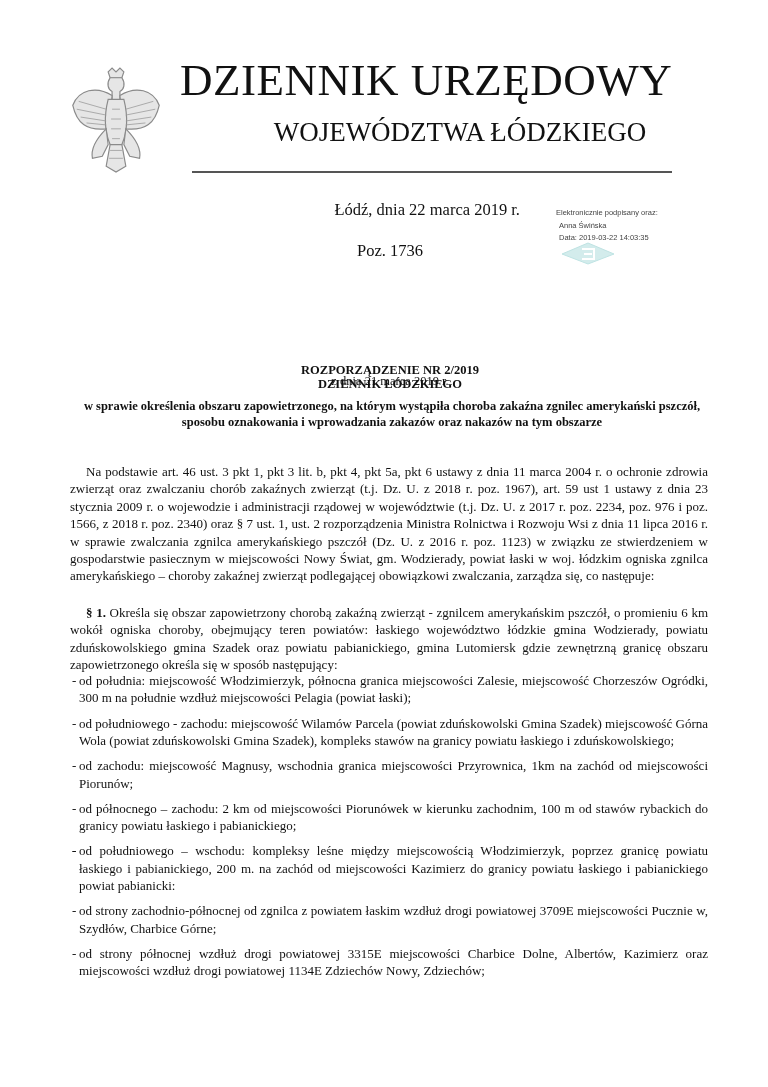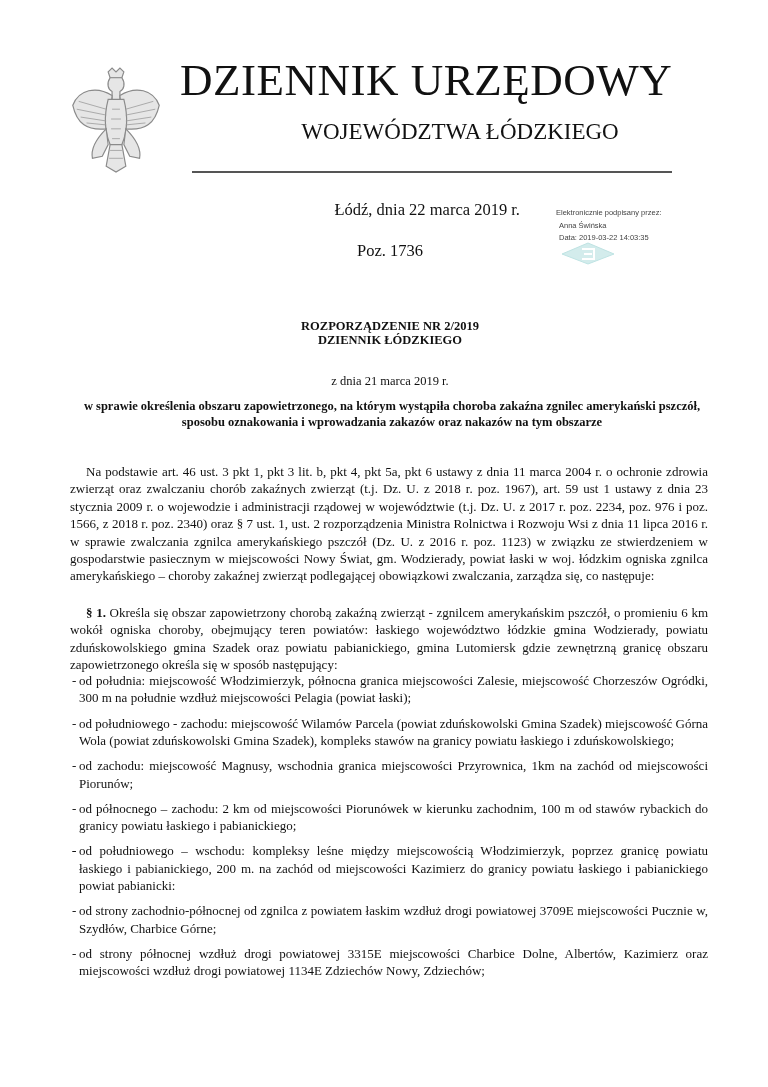--- a/index.html
+++ b/index.html
@@ -7,37 +7,37 @@
     width: 768px; height: 1087px; position: relative; overflow: hidden;
     font-family: "Liberation Serif", serif; color: #111;
   }
   .emblem { position: absolute; left: 64px; top: 66px; width: 100px; width: 104px; height: 108px; }
   .title-main {
     position: absolute; left: 180px; width: 560px; top: 54px;
     text-align: left; font-size: 45px; letter-spacing: 0.5px; line-height: 52px; color: #111;
   }
   .title-sub {
     position: absolute; left: 180px; width: 560px; top: 116px;
-    text-align: center; font-size: 23px; line-height: 32px; color: #111;
+    text-align: center; font-size: 27px; line-height: 32px; color: #111;
   }
   .rule { position: absolute; left: 192px; width: 480px; top: 171px; height: 2px; background: #555; }
   .place-date {
     position: absolute; left: 260px; width: 260px; top: 200px;
     text-align: right; font-size: 16.5px;
   }
   .pos {
     position: absolute; left: 260px; width: 260px; top: 241px;
     text-align: center; font-size: 16.5px;
   }
   .sig { position: absolute; left: 556px; top: 207px; font-family: "Liberation Sans", sans-serif; font-size: 7.5px; color: #444; line-height: 12.5px; }
   .sig .l2, .sig .l3 { padding-left: 3px; }
   .sig-icon { position: absolute; left: 558px; top: 241px; width: 60px; height: 24px; }
   .heading {
     position: absolute; left: 60px; width: 660px; text-align: center;
-    font-weight: bold; font-size: 12.5px; line-height: 15px;
+    font-weight: bold; font-size: 12.5px; line-height: 15px; margin-top: 44px;
   }
   .h1 { top: 319px; }
   .h2 { top: 333px; }
   .h-date { position: absolute; left: 60px; width: 660px; top: 374px; text-align: center; font-size: 12.5px; }
   .subject {
     position: absolute; left: 76px; width: 632px; top: 398px; text-align: center;
     font-weight: bold; font-size: 12.5px; line-height: 16px;
   }
   .body-text {
     position: absolute; left: 70px; width: 638px; font-size: 13px; line-height: 17.4px;
@@ -73,21 +73,21 @@
 </svg>
 
 <div class="title-main">DZIENNIK URZĘDOWY</div>
 <div class="title-sub">WOJEWÓDZTWA ŁÓDZKIEGO</div>
 <div class="rule"></div>
 
 <div class="place-date">Łódź, dnia 22 marca 2019 r.</div>
 <div class="pos">Poz. 1736</div>
 
 <div class="sig">
-  <div class="l1">Elektronicznie podpisany przez:</div>
+  <div class="l1">Elektronicznie podpisany oraz:</div>
   <div class="l2">Anna Świńska</div>
   <div class="l3">Data: 2019-03-22 14:03:35</div>
 </div>
 <svg class="sig-icon" viewBox="0 0 60 24">
   <path d="M4 13 L30 2 L56 13 L30 23 Z" fill="#d3ecec" stroke="#bfe3e3" stroke-width="1"></path>
   <path d="M24 8 L36 8 L36 18 L24 18" fill="none" stroke="#ffffff" stroke-width="2"></path>
   <path d="M26 13 L34 13" stroke="#ffffff" stroke-width="2"></path>
 </svg>
 
 <div class="heading h1">ROZPORZĄDZENIE NR 2/2019</div>

